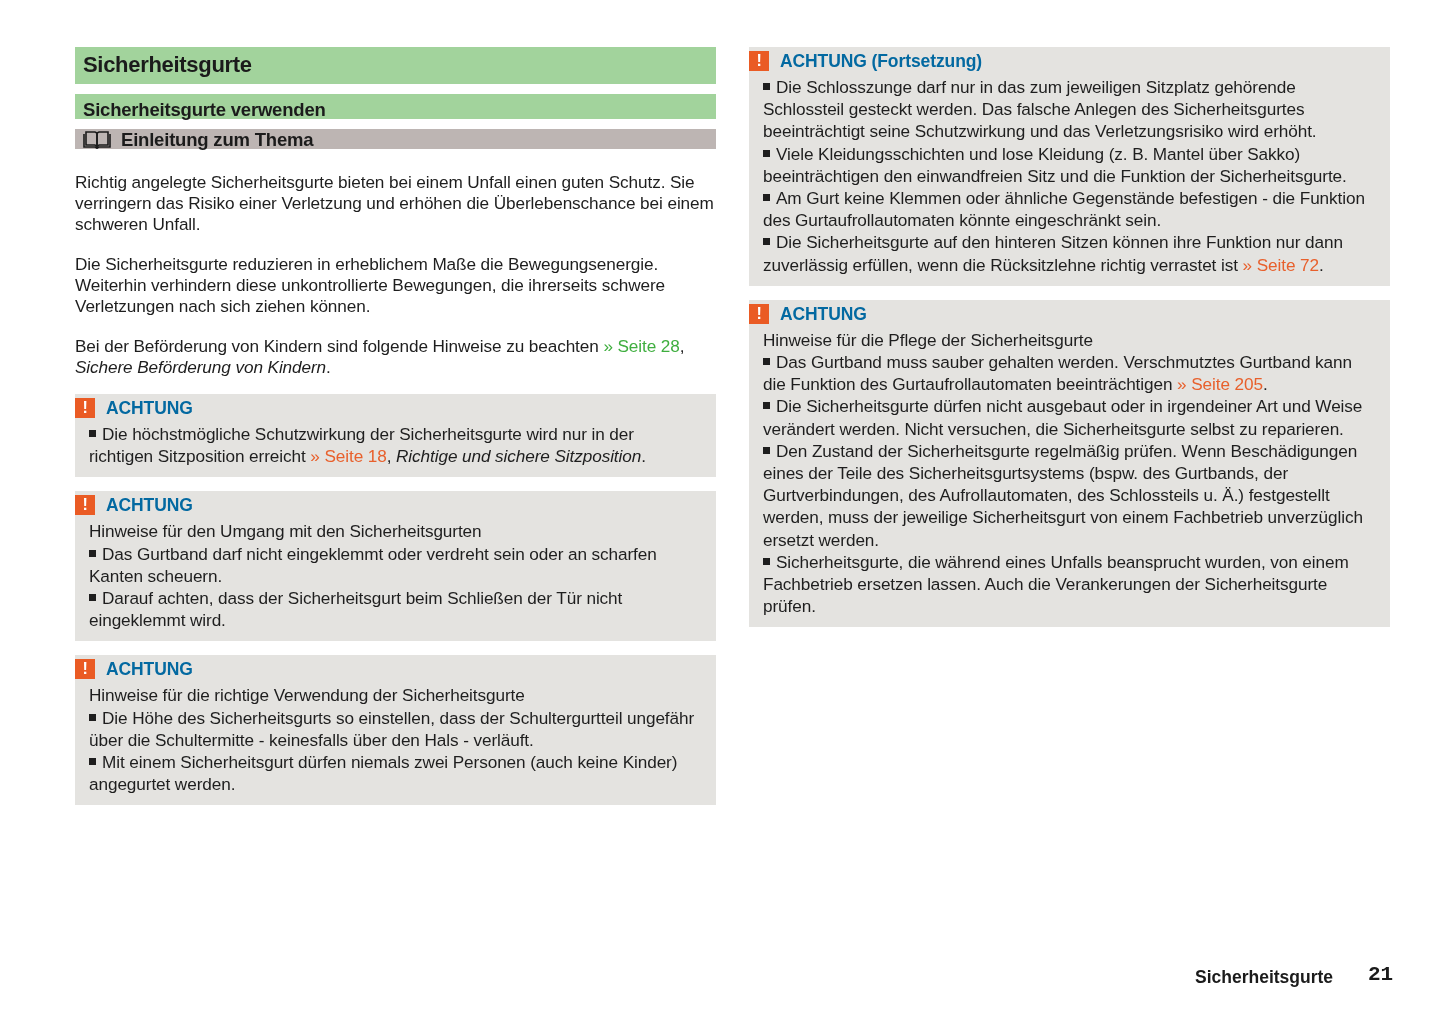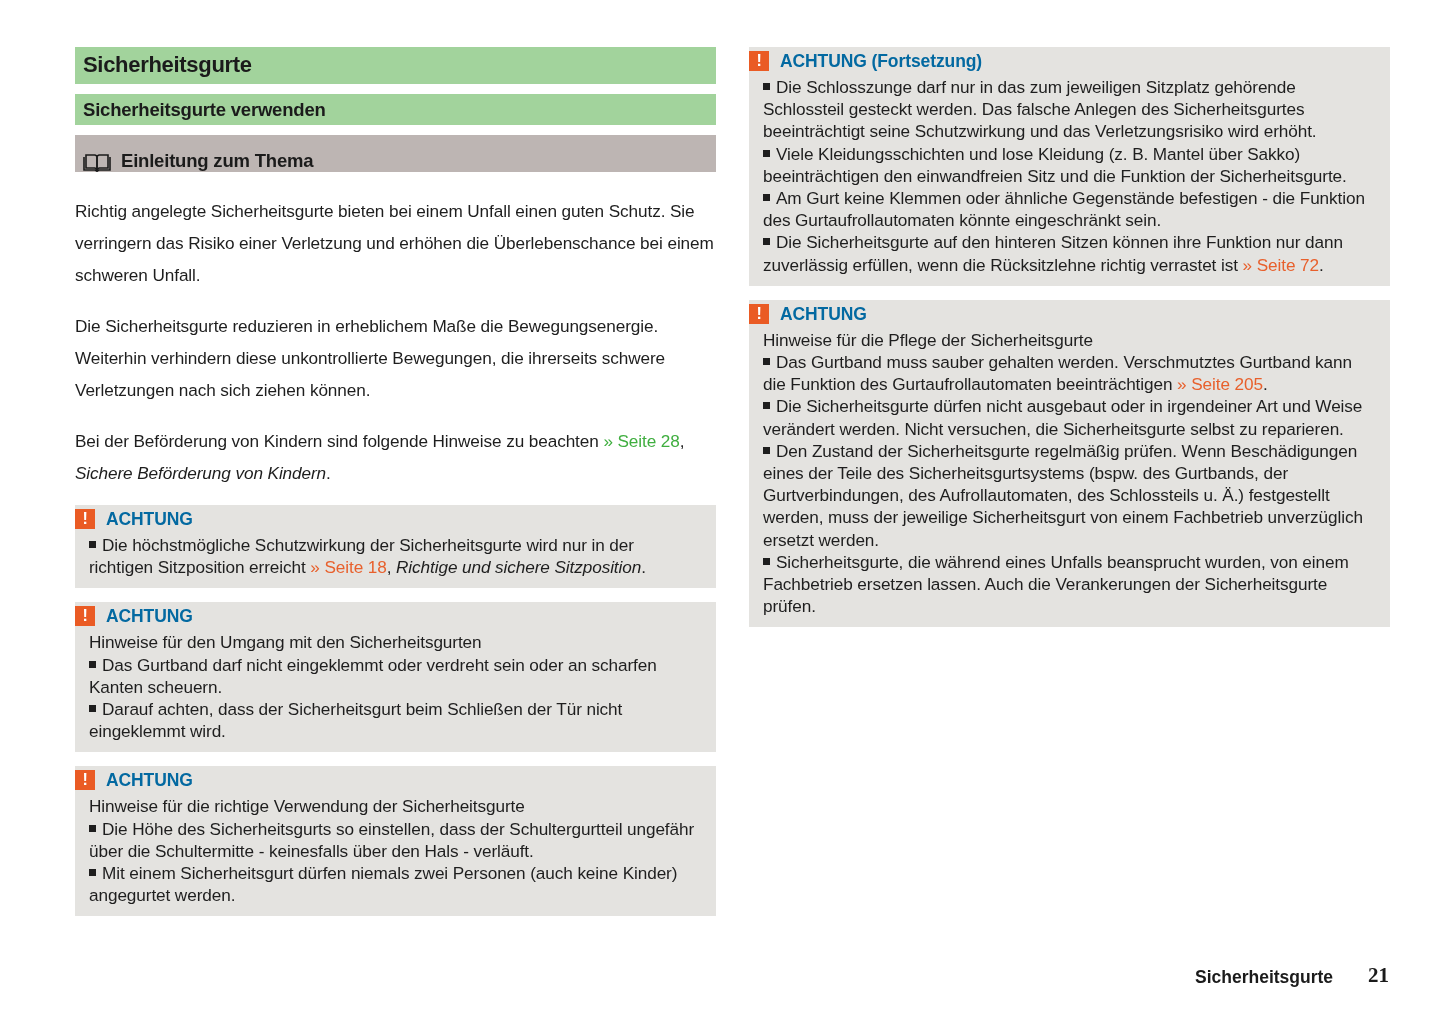--- a/index.html
+++ b/index.html
@@ -11,36 +11,36 @@
     .col-left { left: 75px; }
     .col-right { left: 749px; }
 
     .h1 {
       background: #a2d39c; height: 37px; box-sizing: border-box;
       padding: 5px 8px 0 8px;
       font-family: "Liberation Sans", sans-serif; font-weight: bold;
       font-size: 22px; letter-spacing: -0.3px; color: #1b1b1b;
     }
     .h2 {
-      margin-top: 10px; background: #a2d39c; height: 31px; box-sizing: border-box;
+      margin-top: 10px; background: #a2d39c; height: 25px; box-sizing: border-box;
       padding: 5px 8px 0 8px;
       font-family: "Liberation Sans", sans-serif; font-weight: bold;
       font-size: 18.5px; letter-spacing: -0.2px; color: #1b1b1b;
     }
     .h3 {
-      margin-top: 10px; background: #bdb5b3; height: 37px; box-sizing: border-box;
-      padding: 5px 8px 0 8px; display: flex; align-items: flex-end; gap: 10px;
+      margin-top: 10px; background: #bdb5b3; height: 20px; box-sizing: border-box;
+      padding: 5px 8px 0 8px; display: flex; align-items: center; gap: 10px;
       font-family: "Liberation Sans", sans-serif; font-weight: bold;
       font-size: 18.5px; letter-spacing: -0.2px; color: #1b1b1b;
     }
     .h3 .book { width: 28px; height: 18px; margin-top: -4px; }
     .h3 span.t { margin-top: -4px; }
 
     .para {
-      font-family: "Liberation Sans", sans-serif; font-size: 17.2px; line-height: 32px;
+      font-family: "Liberation Sans", sans-serif; font-size: 17.2px; line-height: 21px;
       margin: 0; color: #1e1e1e; letter-spacing: -0.1px;
     }
     .para + .para { margin-top: 19px; }
     .intro { margin-top: 23px; }
     .link-green { color: #3fae3f; }
     .link-orange { color: #e8602c; }
     .ital { font-style: italic; }
 
     .warn {
       background: #e4e3e0; padding: 3px 14px 10px 14px; box-sizing: border-box;
@@ -65,21 +65,21 @@
       display: inline-block; width: 7px; height: 7px; background: #1e1e1e;
       margin-right: 6px; vertical-align: 3px;
     }
 
     .footer-title {
       position: absolute; left: 1195px; top: 967px;
       font-family: "Liberation Sans", sans-serif; font-weight: bold; font-size: 17.5px; color: #1b1b1b;
     }
     .footer-page {
       position: absolute; left: 1368px; top: 963px;
-      font-family: Liberation Serif, serif; font-weight: bold; font-size: 21px; color: #1b1b1b;
+      font-family: Liberation Mono, monospace; font-weight: bold; font-size: 21px; color: #1b1b1b;
     }
   </style>
 </head>
 <body>
 
 <div class="col col-left">
   <div class="h1">Sicherheitsgurte</div>
   <div class="h2">Sicherheitsgurte verwenden</div>
   <div class="h3">
     <svg class="book" viewBox="0 0 28 18">

